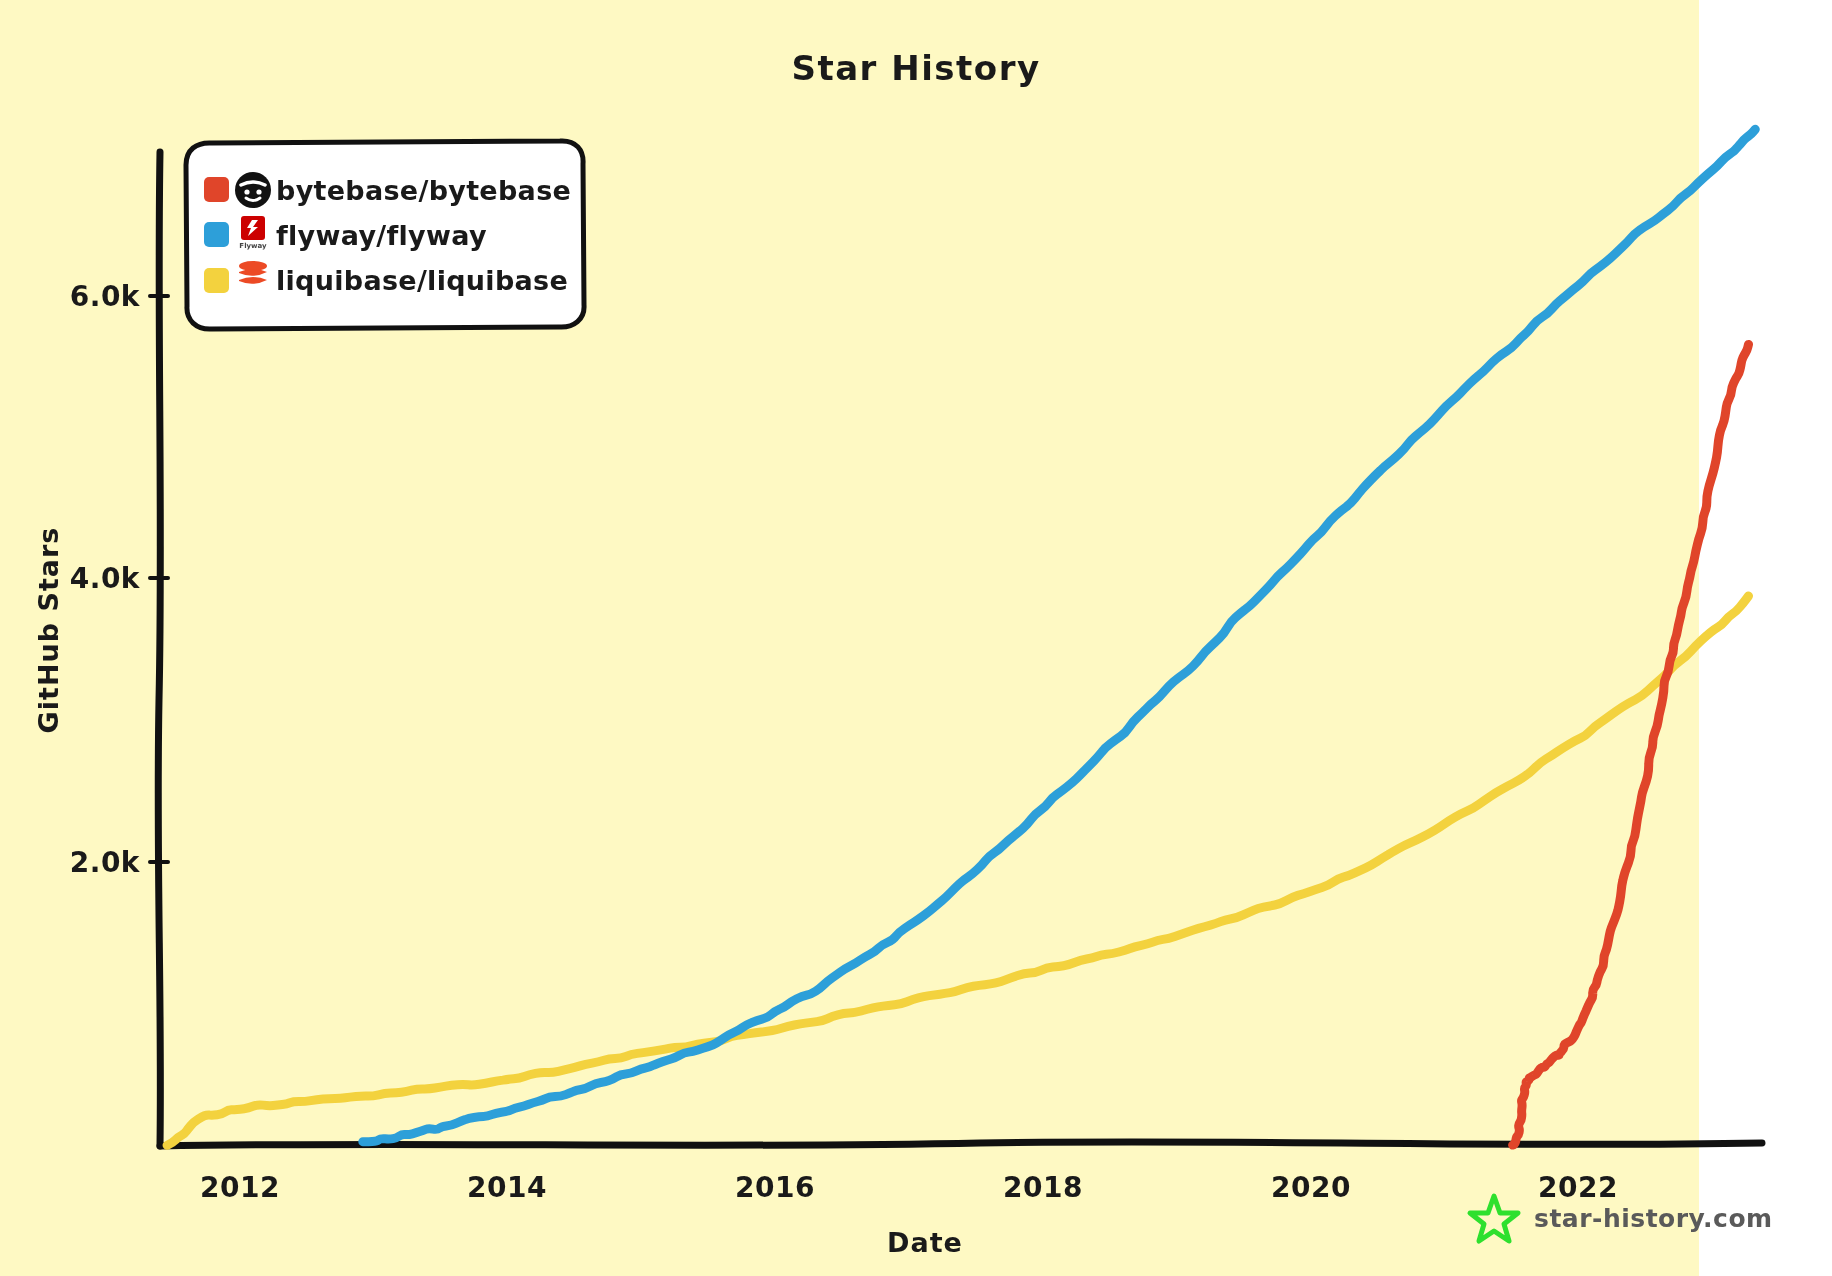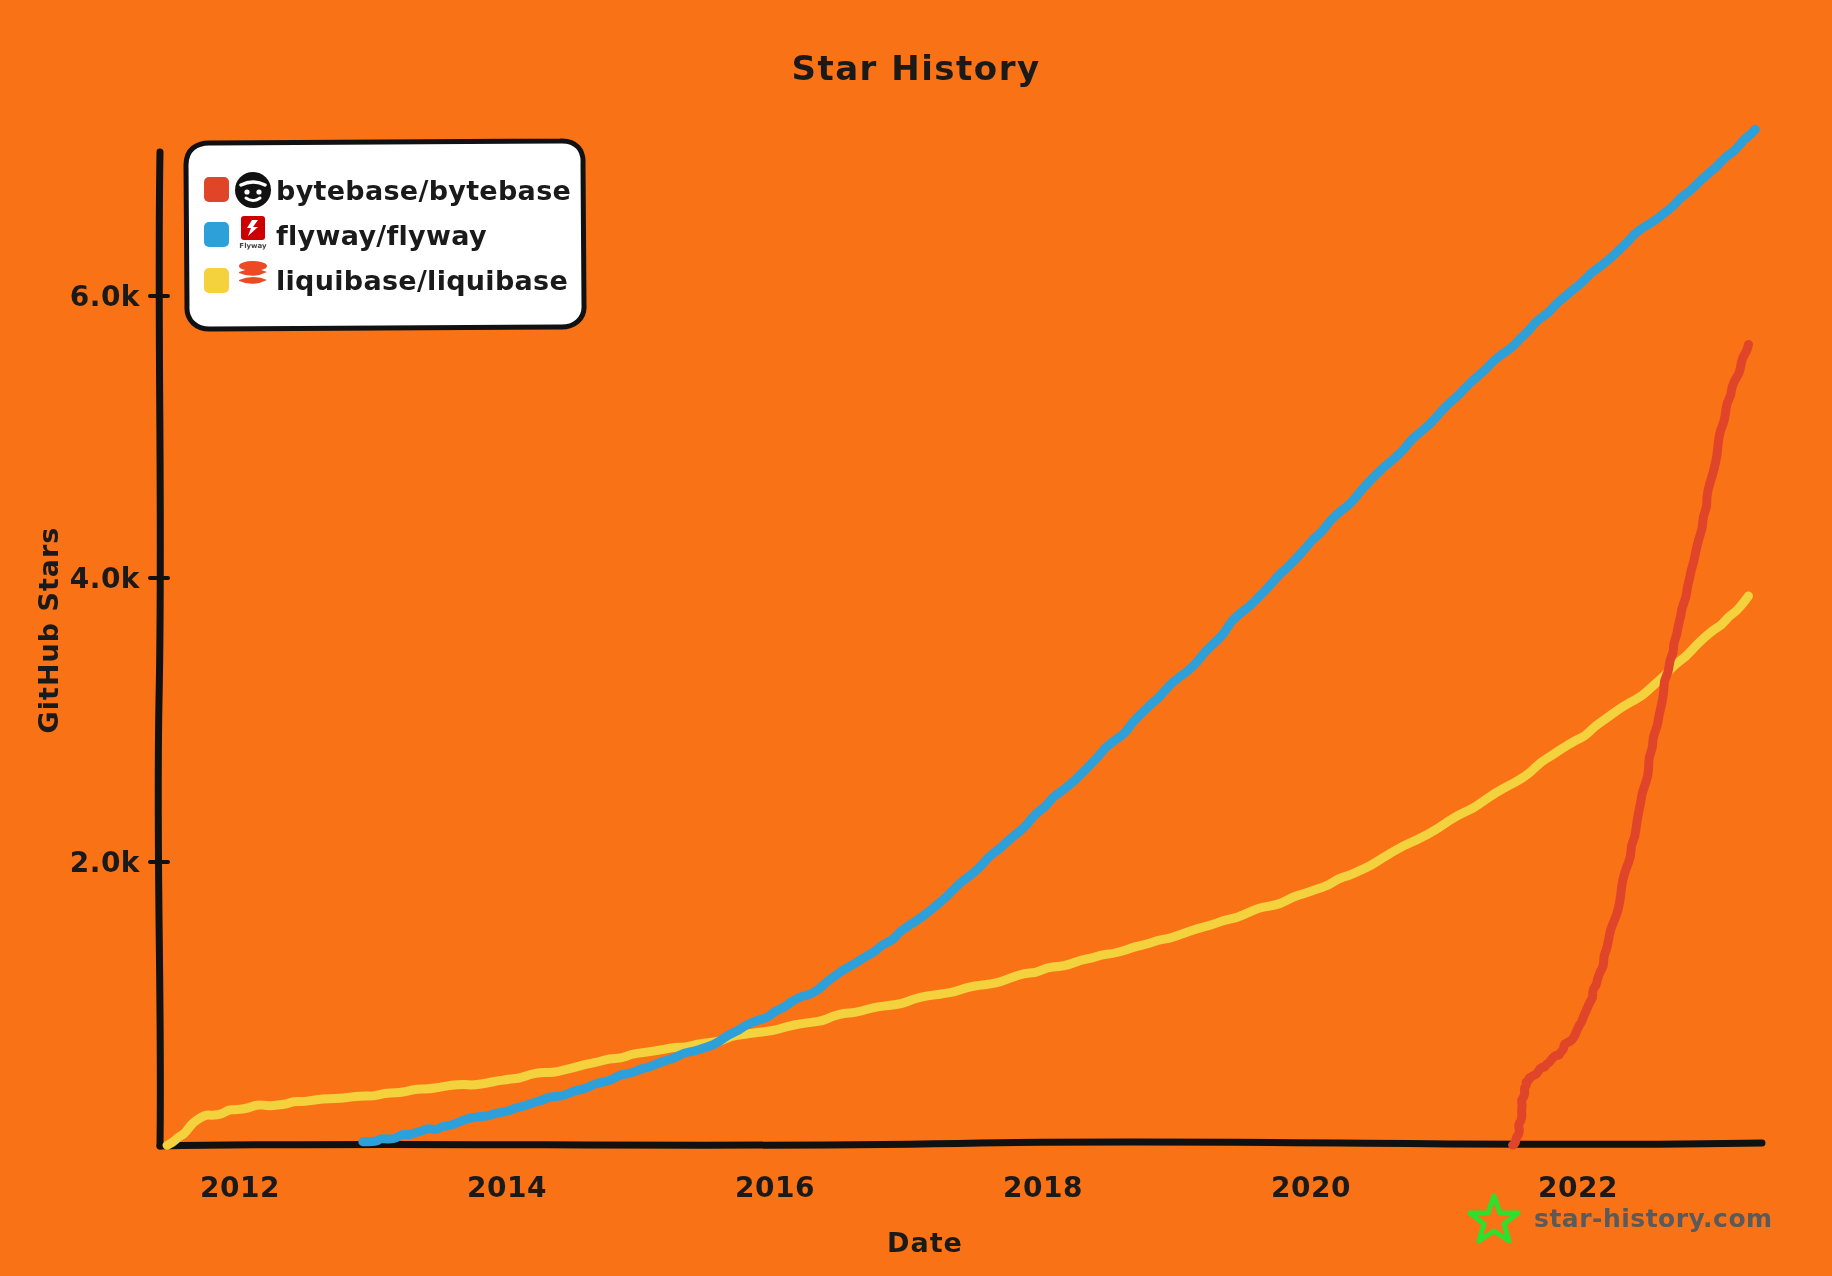--- a/index.html
+++ b/index.html
@@ -4,22 +4,22 @@
 <style>
   * { margin:0; padding:0; box-sizing:border-box; }
   html, body {
     width:1832px; height:1276px;
     background:#ffffff;
     font-family:"DejaVu Sans", sans-serif;
     overflow:hidden;
   }
   #chart-root {
     position:relative;
-    width:1832px; height:1276px;
-    background:#f97316;
+    width:1699px; height:1276px;
+    background:#fef9c3;
   }
   svg.chart-svg {
     position:absolute; top:0; left:0;
     width:1832px; height:1276px;
     display:block;
   }
   .hand-text {
     font-family:"DejaVu Sans", sans-serif;
     font-weight:700;
     fill:#1a1a1a;

